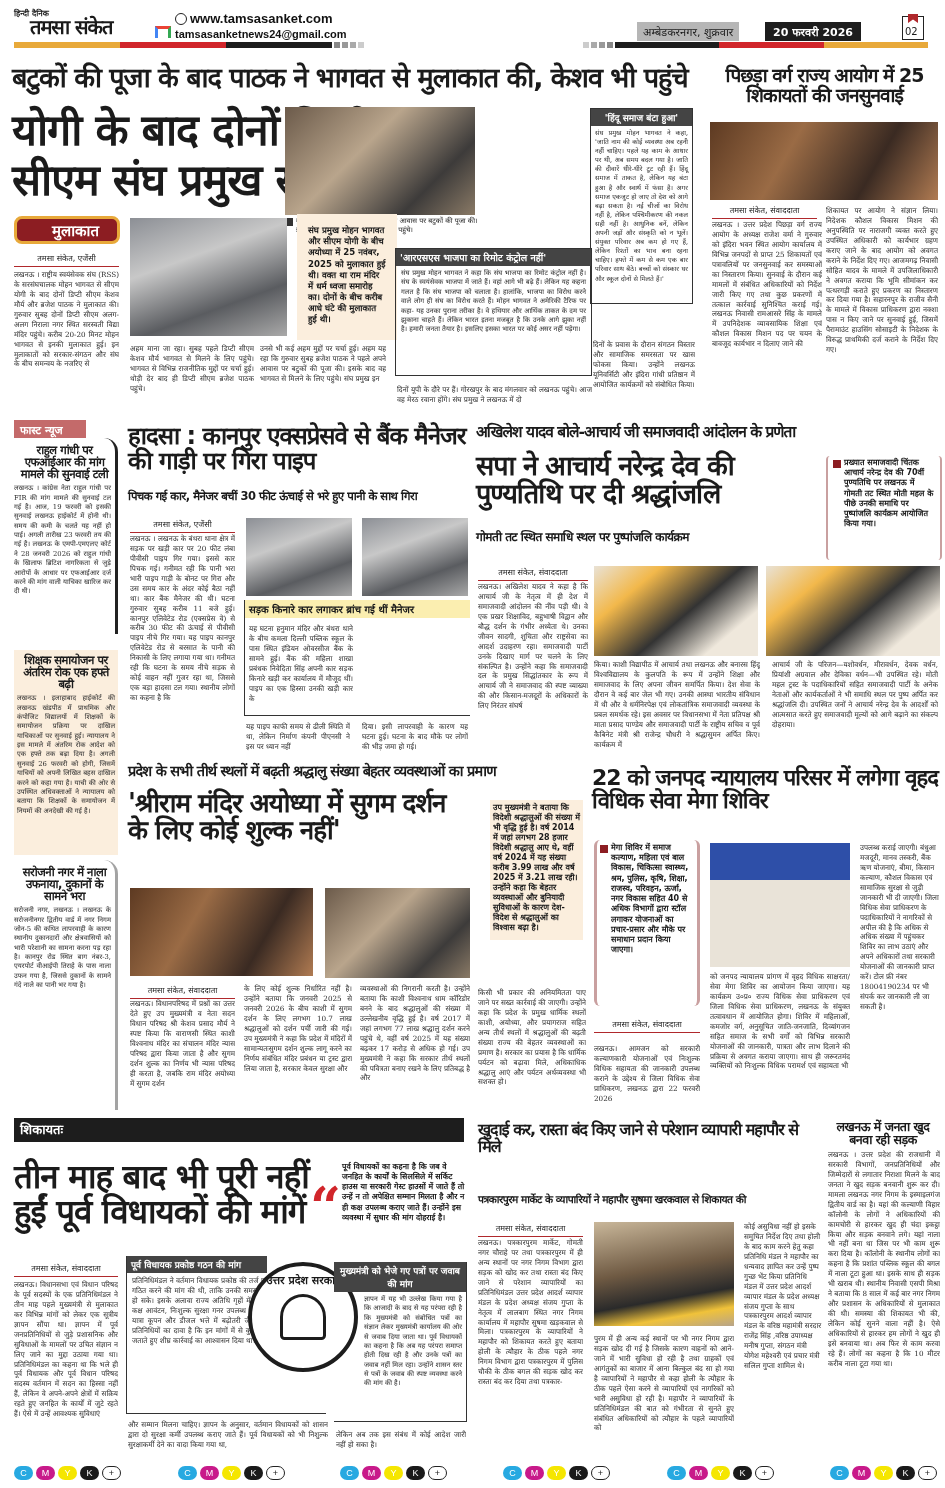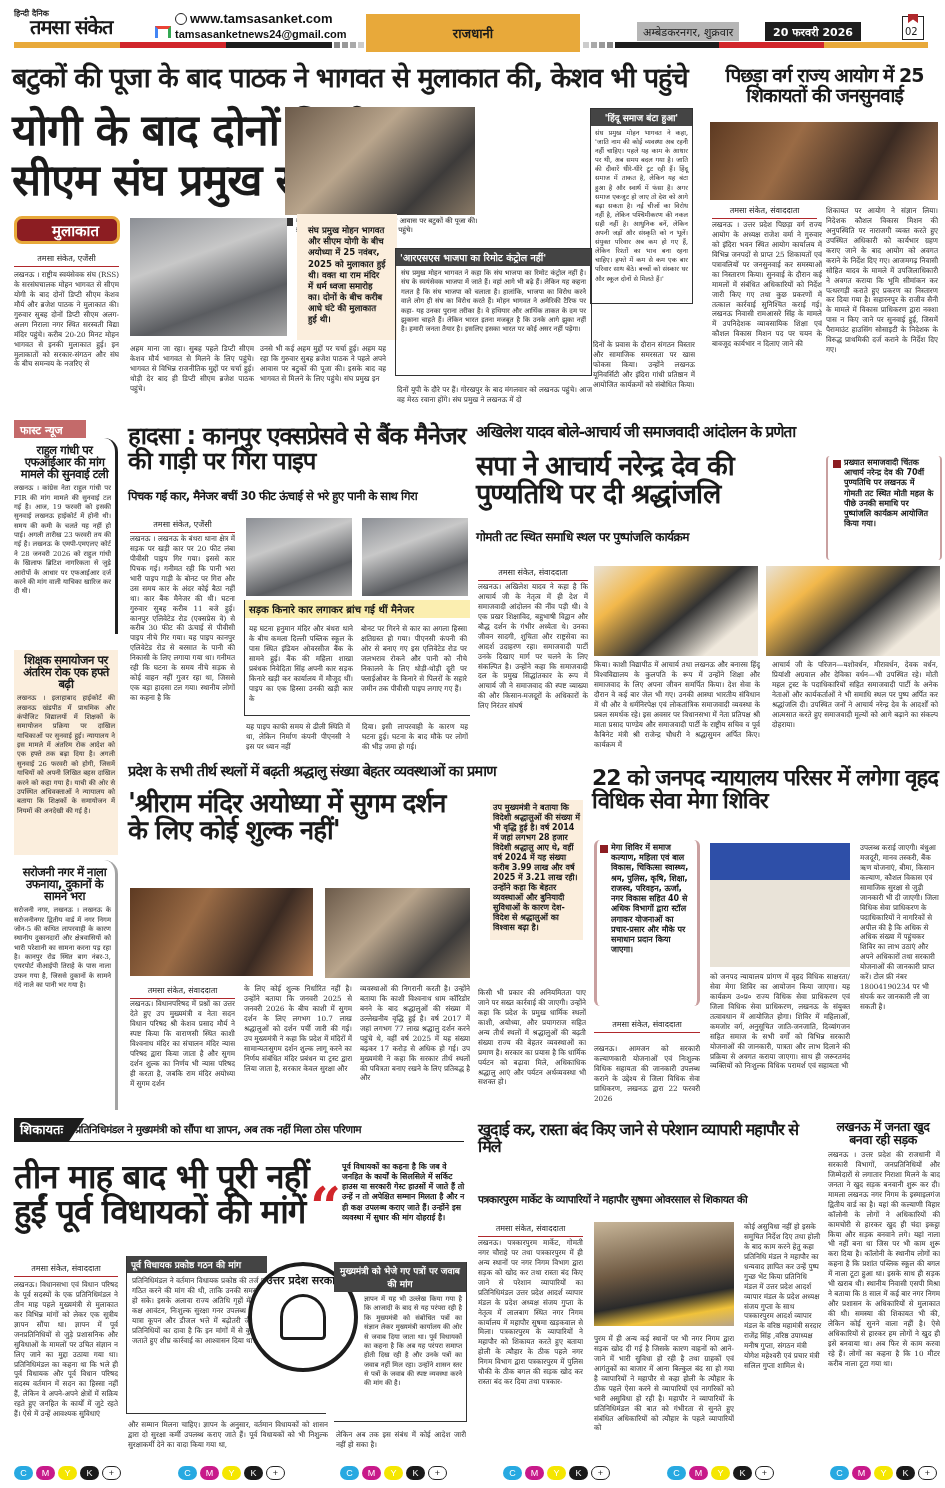--- a/index.html
+++ b/index.html
@@ -31,23 +31,20 @@
     <div style="flex:1;background:#e8a93a"></div>
       <div style="flex:1;background:#d1262b"></div>
       <div style="flex:1;background:#1d1d1d"></div>
     <div style="width:30px;display:flex;gap:2px;margin-left:2px">
         <div style="flex:1;background:#888"></div>
         <div style="flex:1;background:#999"></div>
         <div style="flex:1;background:#aaa"></div>
         <div style="flex:1;background:#ccc"></div>
       </div>
   </div>
-  <div class="abs" style="left:366px;top:14px;width:214px;height:38px;background:#e8a93a;display:flex;align-items:center;justify-content:center;">
-    <span style="font-size:13px;font-weight:bold;">राजधानी</span>
-  </div>
   <div class="abs" style="left:637px;top:22px;background:#b6b6b6;padding:2px 6px;font-size:11px;">अम्बेडकरनगर, शुक्रवार</div>
   <div class="abs" style="left:765px;top:22px;background:#1d1d1d;color:#fff;padding:2px 8px;font-size:11px;font-weight:bold;">20 फरवरी 2026</div>
   <div class="abs" style="left:902px;top:16px;width:22px;height:24px;border:1.5px solid #222;background:#fff;">
     <div style="position:absolute;left:5px;top:-3px;width:10px;height:9px;background:#b0282c;clip-path:polygon(0 0,100% 0,100% 100%,50% 60%,0 100%);"></div>
     <span style="position:absolute;left:2px;top:9px;font-size:10px;">02</span>
   </div>
   <div class="abs" style="left:583px;top:42px;width:345px;height:6px;display:flex;">
     <div style="width:30px;display:flex;gap:2px;margin-right:2px">
         <div style="flex:1;background:#ccc"></div>
         <div style="flex:1;background:#aaa"></div>
@@ -123,21 +120,20 @@
 <div>
   <div class="abs hl" style="left:128px;top:424px;width:340px;font-size:24px;">हादसा : कानपुर एक्सप्रेसवे से बैंक मैनेजर की गाड़ी पर गिरा पाइप</div>
   <div class="abs" style="left:128px;top:488px;width:345px;font-size:11.5px;font-weight:bold;letter-spacing:-0.5px;">पिचक गई कार, मैनेजर बचीं 30 फीट ऊंचाई से भरे हुए पानी के साथ गिरा</div>
   <div class="abs byline" style="left:130px;top:518px;width:105px;">तमसा संकेत, एजेंसी</div>
   <div class="abs body" style="left:130px;top:534px;width:105px;height:216px;overflow:hidden;">लखनऊ । लखनऊ के बंथरा थाना क्षेत्र में सड़क पर खड़ी कार पर 20 फीट लंबा पीवीसी पाइप गिर गया। इससे कार पिचक गई। गनीमत रही कि पानी भरा भारी पाइप गाड़ी के बोनट पर गिरा और उस समय कार के अंदर कोई बैठा नहीं था। कार बैंक मैनेजर की थी। घटना गुरुवार सुबह करीब 11 बजे हुई। कानपुर एलिवेटेड रोड (एक्सप्रेस वे) से करीब 30 फीट की ऊंचाई से पीवीसी पाइप नीचे गिर गया। यह पाइप कानपुर एलिवेटेड रोड से बरसात के पानी की निकासी के लिए लगाया गया था। गनीमत रही कि घटना के समय नीचे सड़क से कोई वाहन नहीं गुजर रहा था, जिससे एक बड़ा हादसा टल गया। स्थानीय लोगों का कहना है कि</div>
   <div class="abs photo2" style="left:246px;top:518px;width:106px;height:78px;"></div>
   <div class="abs photo2" style="left:362px;top:518px;width:106px;height:78px;"></div>
   <div class="abs" style="left:244px;top:600px;width:226px;height:116px;border-left:1px solid #333;border-bottom:1px solid #333;">
     <div style="background:#fbeeb0;font-size:10px;font-weight:bold;padding:2px 4px;">सड़क किनारे कार लगाकर ब्रांच गई थीं मैनेजर</div>
     <div class="abs body" style="left:4px;top:24px;width:104px;height:90px;overflow:hidden;">यह घटना हनुमान मंदिर और बंथरा थाने के बीच कमला दिल्ली पब्लिक स्कूल के पास स्थित इंडियन ओवरसीज बैंक के सामने हुई। बैंक की महिला शाखा प्रबंधक निवेदिता सिंह अपनी कार सड़क किनारे खड़ी कर कार्यालय में मौजूद थीं। पाइप का एक हिस्सा उनकी खड़ी कार के</div>
-    <div class="abs body" style="left:116px;top:24px;width:106px;height:90px;overflow:hidden;">बोनट पर गिरने से कार का अगला हिस्सा क्षतिग्रस्त हो गया। पीएनसी कंपनी की ओर से बनाए गए इस एलिवेटेड रोड पर जलभराव रोकने और पानी को नीचे निकालने के लिए थोड़ी-थोड़ी दूरी पर फ्लाईओवर के किनारे से पिलरों के सहारे जमीन तक पीवीसी पाइप लगाए गए हैं।</div>
   </div>
   <div class="abs body" style="left:246px;top:722px;width:104px;height:30px;overflow:hidden;">यह पाइप काफी समय से ढीली स्थिति में था, लेकिन निर्माण कंपनी पीएनसी ने इस पर ध्यान नहीं</div>
   <div class="abs body" style="left:362px;top:722px;width:106px;height:30px;overflow:hidden;">दिया। इसी लापरवाही के कारण यह घटना हुई। घटना के बाद मौके पर लोगों की भीड़ जमा हो गई।</div>
 </div>
 
 <div>
   <div class="abs hl" style="left:476px;top:424px;width:465px;font-size:15.5px;">अखिलेश यादव बोले-आचार्य जी समाजवादी आंदोलन के प्रणेता</div>
   <div class="abs hl" style="left:476px;top:452px;width:340px;font-size:27px;">सपा ने आचार्य नरेन्द्र देव की पुण्यतिथि पर दी श्रद्धांजलि</div>
   <div class="abs" style="left:476px;top:528px;width:345px;font-size:12px;font-weight:bold;letter-spacing:-0.5px;">गोमती तट स्थित समाधि स्थल पर पुष्पांजलि कार्यक्रम</div>
   <div class="abs redline" style="left:826px;top:456px;width:116px;height:104px;border-left:2px solid #c9a0a0;border-radius:4px;padding:2px 5px;display:flex;gap:3px;">
@@ -174,21 +170,20 @@
   <div class="abs byline" style="left:594px;top:1018px;width:106px;">तमसा संकेत, संवाददाता</div>
   <div class="abs body" style="left:594px;top:1044px;width:106px;height:64px;overflow:hidden;">लखनऊ। आमजन को सरकारी कल्याणकारी योजनाओं एवं निःशुल्क विधिक सहायता की जानकारी उपलब्ध कराने के उद्देश्य से जिला विधिक सेवा प्राधिकरण, लखनऊ द्वारा 22 फरवरी 2026</div>
   <div class="abs photo2" style="left:710px;top:843px;width:140px;height:124px;background:linear-gradient(180deg,#2e4fa8 0%,#2e4fa8 30%,#e9e3d8 30%,#e9e3d8 100%);"></div>
   <div class="abs body" style="left:710px;top:972px;width:140px;height:136px;overflow:hidden;">को जनपद न्यायालय प्रांगण में वृहद विधिक साक्षरता/सेवा मेगा शिविर का आयोजन किया जाएगा। यह कार्यक्रम उ०प्र० राज्य विधिक सेवा प्राधिकरण एवं जिला विधिक सेवा प्राधिकरण, लखनऊ के संयुक्त तत्वावधान में आयोजित होगा। शिविर में महिलाओं, कमजोर वर्ग, अनुसूचित जाति-जनजाति, दिव्यांगजन सहित समाज के सभी वर्गों को विभिन्न सरकारी योजनाओं की जानकारी, पात्रता और लाभ दिलाने की प्रक्रिया से अवगत कराया जाएगा। साथ ही जरूरतमंद व्यक्तियों को निःशुल्क विधिक परामर्श एवं सहायता भी</div>
   <div class="abs body" style="left:860px;top:843px;width:80px;height:265px;overflow:hidden;text-align:left;">उपलब्ध कराई जाएगी। बंधुआ मजदूरी, मानव तस्करी, बैंक ऋण योजनाएं, बीमा, किसान कल्याण, कौशल विकास एवं सामाजिक सुरक्षा से जुड़ी जानकारी भी दी जाएगी। जिला विधिक सेवा प्राधिकरण के पदाधिकारियों ने नागरिकों से अपील की है कि अधिक से अधिक संख्या में पहुंचकर शिविर का लाभ उठाएं और अपने अधिकारों तथा सरकारी योजनाओं की जानकारी प्राप्त करें। टोल फ्री नंबर 18004190234 पर भी संपर्क कर जानकारी ली जा सकती है।</div>
 </div>
 
 <div>
   <div class="abs" style="left:14px;top:1118px;width:450px;height:24px;background:#1d1d1d;display:flex;align-items:center;border-bottom:2px solid #1d1d1d;">
     <span style="color:#fff;font-size:13px;font-weight:bold;padding:0 6px;">शिकायतः</span>
-    <span style="background:#fff;height:24px;flex:1;font-size:10.5px;font-weight:bold;padding:5px 6px;clip-path:polygon(4% 0,100% 0,100% 100%,0 100%);letter-spacing:-0.4px;">प्रतिनिधिमंडल ने मुख्यमंत्री को सौंपा था ज्ञापन, अब तक नहीं मिला ठोस परिणाम</span>
   </div>
   <div class="abs hl" style="left:14px;top:1160px;width:300px;font-size:33px;">तीन माह बाद भी पूरी नहीं हुईं पूर्व विधायकों की मांगें</div>
   <div class="abs" style="left:310px;top:1180px;font-size:54px;color:#d1262b;font-weight:bold;font-family:'DejaVu Serif',serif;line-height:1;">“</div>
   <div class="abs" style="left:342px;top:1162px;width:124px;font-size:7.8px;line-height:1.3;font-weight:bold;">पूर्व विधायकों का कहना है कि जब वे जनहित के कार्यों के सिलसिले में सर्किट हाउस या सरकारी गेस्ट हाउसों में जाते हैं तो उन्हें न तो अपेक्षित सम्मान मिलता है और न ही कक्ष उपलब्ध कराए जाते हैं। उन्होंने इस व्यवस्था में सुधार की मांग दोहराई है।</div>
   <div class="abs byline" style="left:14px;top:1262px;width:104px;">तमसा संकेत, संवाददाता</div>
   <div class="abs body" style="left:14px;top:1280px;width:104px;height:180px;overflow:hidden;">लखनऊ। विधानसभा एवं विधान परिषद के पूर्व सदस्यों के एक प्रतिनिधिमंडल ने तीन माह पहले मुख्यमंत्री से मुलाकात कर विभिन्न मांगों को लेकर एक सूत्रीय ज्ञापन सौंपा था। ज्ञापन में पूर्व जनप्रतिनिधियों से जुड़े प्रशासनिक और सुविधाओं के मामलों पर उचित संज्ञान न लिए जाने का मुद्दा उठाया गया था। प्रतिनिधिमंडल का कहना था कि भले ही पूर्व विधायक और पूर्व विधान परिषद सदस्य वर्तमान में सदन का हिस्सा नहीं हैं, लेकिन वे अपने-अपने क्षेत्रों में सक्रिय रहते हुए जनहित के कार्यों में जुटे रहते हैं। ऐसे में उन्हें आवश्यक सुविधाएं</div>
   <div class="abs" style="left:126px;top:1256px;width:200px;height:158px;border-left:1px solid #333;border-bottom:1px solid #333;">
     <div style="background:#444;color:#fff;font-size:9px;font-weight:bold;padding:2px 4px;width:140px;">पूर्व विधायक प्रकोष्ठ गठन की मांग</div>
     <div class="body" style="padding:3px 5px;">प्रतिनिधिमंडल ने वर्तमान विधायक प्रकोष्ठ की तर्ज पर पूर्व विधायक प्रकोष्ठ गठित करने की मांग की थी, ताकि उनकी समस्याओं का त्वरित समाधान हो सके। इसके अलावा राज्य अतिथि गृहों में प्राथमिकता के आधार पर कक्ष आवंटन, निःशुल्क सुरक्षा गनर उपलब्ध कराने, पेंशन राशि में वृद्धि, यात्रा कूपन और डीजल भत्ते में बढ़ोतरी जैसी मांगें भी रखी गई थीं। प्रतिनिधियों का दावा है कि इन मांगों में से कुछ पर मुख्यमंत्री ने सहमति जताते हुए शीघ्र कार्रवाई का आश्वासन दिया था।</div>
   </div>
@@ -199,21 +194,21 @@
   <div class="abs body" style="left:128px;top:1420px;width:200px;height:42px;overflow:hidden;">और सम्मान मिलना चाहिए। ज्ञापन के अनुसार, वर्तमान विधायकों को शासन द्वारा दो सुरक्षा कर्मी उपलब्ध कराए जाते हैं। पूर्व विधायकों को भी निशुल्क सुरक्षाकर्मी देने का वादा किया गया था,</div>
   <div class="abs" style="left:334px;top:1262px;width:133px;height:160px;border-right:1px solid #333;border-bottom:1px solid #333;">
     <div style="background:#444;color:#fff;font-size:9px;font-weight:bold;padding:2px 4px;text-align:center;">मुख्यमंत्री को भेजे गए पत्रों पर जवाब की मांग</div>
     <div class="body" style="padding:3px 4px 0 30px;font-size:6.8px;">ज्ञापन में यह भी उल्लेख किया गया है कि आजादी के बाद से यह परंपरा रही है कि मुख्यमंत्री को संबोधित पत्रों का संज्ञान लेकर मुख्यमंत्री कार्यालय की ओर से जवाब दिया जाता था। पूर्व विधायकों का कहना है कि अब यह परंपरा समाप्त होती दिख रही है और उनके पत्रों का जवाब नहीं मिल रहा। उन्होंने शासन स्तर से पत्रों के जवाब की स्पष्ट व्यवस्था करने की मांग की है।</div>
   </div>
   <div class="abs body" style="left:336px;top:1430px;width:130px;height:30px;overflow:hidden;">लेकिन अब तक इस संबंध में कोई आदेश जारी नहीं हो सका है।</div>
 </div>
 
 <div>
   <div class="abs hl" style="left:478px;top:1122px;width:345px;font-size:16px;">खुदाई कर, रास्ता बंद किए जाने से परेशान व्यापारी महापौर से मिले</div>
-  <div class="abs" style="left:478px;top:1192px;width:345px;font-size:10.5px;font-weight:bold;letter-spacing:-0.5px;">पत्रकारपुरम मार्केट के व्यापारियों ने महापौर सुषमा ओवरसाल से शिकायत की</div>
+  <div class="abs" style="left:478px;top:1192px;width:345px;font-size:10.5px;font-weight:bold;letter-spacing:-0.5px;">पत्रकारपुरम मार्केट के व्यापारियों ने महापौर सुषमा खरकवाल से शिकायत की</div>
   <div class="abs byline" style="left:478px;top:1222px;width:105px;">तमसा संकेत, संवाददाता</div>
   <div class="abs body" style="left:478px;top:1238px;width:105px;height:222px;overflow:hidden;">लखनऊ। पत्रकारपुरम मार्केट, गोमती नगर चौराहे पर तथा पत्रकारपुरम में ही अन्य स्थानों पर नगर निगम विभाग द्वारा सड़क को खोद कर तथा रास्ता बंद किए जाने से परेशान व्यापारियों का प्रतिनिधिमंडल उत्तर प्रदेश आदर्श व्यापार मंडल के प्रदेश अध्यक्ष संजय गुप्ता के नेतृत्व में लालबाग स्थित नगर निगम कार्यालय में महापौर सुषमा खड़कवाल से मिला। पत्रकारपुरम के व्यापारियों ने महापौर को शिकायत करते हुए बताया होली के त्यौहार के ठीक पहले नगर निगम विभाग द्वारा पत्रकारपुरम में पुलिस चौकी के ठीक बगल की सड़क खोद कर रास्ता बंद कर दिया तथा पत्रकार-</div>
   <div class="abs photo4" style="left:594px;top:1222px;width:140px;height:104px;background:linear-gradient(170deg,#c9b79a,#6f5a43 45%,#2a2a2a 70%,#f0c23a 85%,#b7a48a);"></div>
   <div class="abs body" style="left:594px;top:1334px;width:140px;height:126px;overflow:hidden;">पुरम में ही अन्य कई स्थानों पर भी नगर निगम द्वारा सड़क खोद दी गई है जिसके कारण वाहनों को आने-जाने में भारी सुविधा हो रही है तथा ग्राहकों एवं आगंतुकों का बाजार में आना बिल्कुल बंद सा हो गया है व्यापारियों ने महापौर से कहा होली के त्यौहार के ठीक पहले ऐसा करने से व्यापारियों एवं नागरिकों को भारी असुविधा हो रही है। महापौर ने व्यापारियों के प्रतिनिधिमंडल की बात को गंभीरता से सुनते हुए संबंधित अधिकारियों को त्यौहार के पहले व्यापारियों को</div>
   <div class="abs body" style="left:744px;top:1222px;width:78px;height:238px;overflow:hidden;text-align:left;">कोई असुविधा नहीं हो इसके समुचित निर्देश दिए तथा होली के बाद काम करने हेतु कहा प्रतिनिधि मंडल ने महापौर का धन्यवाद ज्ञापित कर उन्हें पुष्प गुच्छ भेंट किया प्रतिनिधि मंडल में उत्तर प्रदेश आदर्श व्यापार मंडल के प्रदेश अध्यक्ष संजय गुप्ता के साथ पत्रकारपुरम आदर्श व्यापार मंडल के वरिष्ठ महामंत्री सरदार राजेंद्र सिंह ,वरिष्ठ उपाध्यक्ष मनीष गुप्ता, संगठन मंत्री योगेश महेश्वरी एवं प्रचार मंत्री सलिल गुप्ता शामिल थे।</div>
 </div>
 
 <div>
   <div class="abs hl" style="left:826px;top:1120px;width:114px;font-size:12.5px;text-align:center;letter-spacing:-0.5px;">लखनऊ में जनता खुद बनवा रही सड़क</div>
   <div class="abs body" style="left:828px;top:1150px;width:112px;height:310px;overflow:hidden;">लखनऊ । उत्तर प्रदेश की राजधानी में सरकारी विभागों, जनप्रतिनिधियों और जिम्मेदारों से लगातार निराशा मिलने के बाद जनता ने खुद सड़क बनवानी शुरू कर दी। मामला लखनऊ नगर निगम के इस्माइलगंज द्वितीय वार्ड का है। यहां की कल्याणी विहार कॉलोनी के लोगों ने अधिकारियों की कामचोरी से हारकर खुद ही चंदा इकट्ठा किया और सड़क बनवाने लगे। यहां नाला भी नहीं बना था जिस पर भी काम शुरू करा दिया है। कॉलोनी के स्थानीय लोगों का कहना है कि प्रशांत पब्लिक स्कूल की बगल में नाला टूटा हुआ था। इसके साथ ही सड़क भी खराब थी। स्थानीय निवासी एसपी मिश्रा ने बताया कि 8 साल में कई बार नगर निगम और प्रशासन के अधिकारियों से मुलाकात की थी। समस्या की शिकायत भी की, लेकिन कोई सुनने वाला नहीं है। ऐसे अधिकारियों से हारकर हम लोगों ने खुद ही इसे बनवाया था। अब फिर से काम करवा रहे हैं। लोगों का कहना है कि 10 मीटर करीब नाला टूटा गया था।</div>

